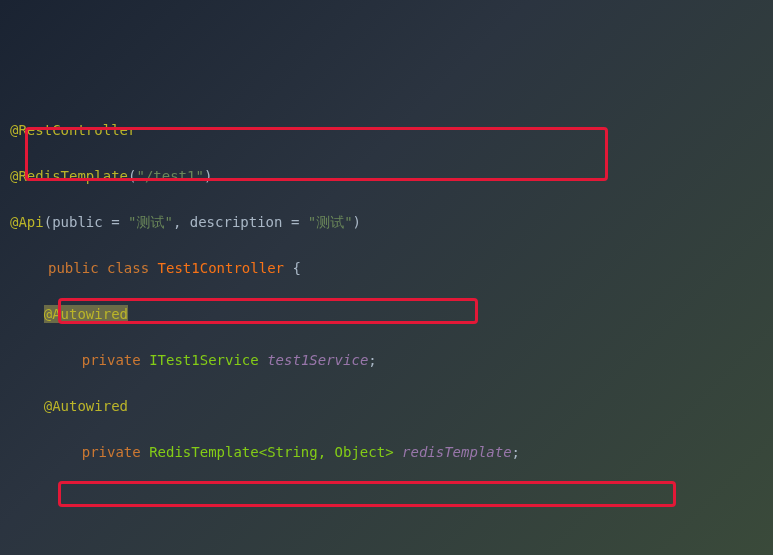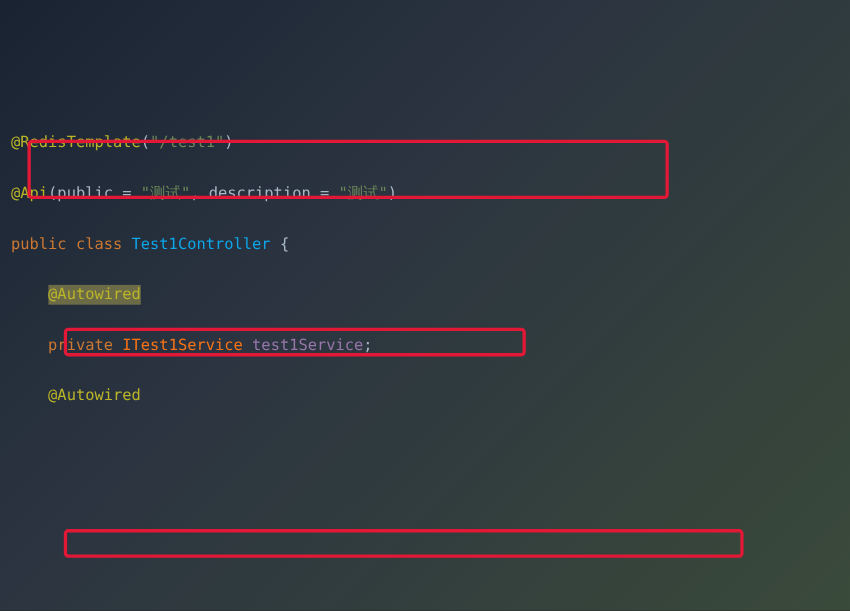--- a/index.html
+++ b/index.html
@@ -11,25 +11,25 @@
     line-height: 23px;
     color: #a9b7c6;
     width: 773px;
     height: 555px;
     overflow: hidden;
     padding: 4px 0 0 10px;
     white-space: pre;
   }
   .line { position: relative; }
   .annotation { color: #bbb529; }
-  .keyword { color: #cc7832; }
+  .keyword { color: #cc7832; margin-left: 38px; }
   .string { color: #6a8759; }
-  .classname { color: #0ea5e9; }
-  .field { color: #9876aa; }
-  .type { color: #f97316; }
+  .classname { color: #f97316; }
+  .field { color: #9876aa; font-style: italic; }
+  .type { color: #84cc16; }
   .paren { color: #a9b7c6; }
 
   .hl-bg {
     background: #6b6b47;
     color: #bbb529;
     padding: 1px 0;
   }
 
   .redbox {
     position: absolute;
@@ -40,26 +40,28 @@
   .box1 { left: 25px; top: 127px; width: 583px; height: 54px; }
   .box2 { left: 58px; top: 298px; width: 420px; height: 26px; }
   .box3 { left: 58px; top: 481px; width: 618px; height: 26px; }
 </style>
 </head>
 <body>
 
 
 
 <div>
+<div class="line"><span class="annotation">@RestController</span></div>
 <div class="line"><span class="annotation">@RedisTemplate</span><span class="paren">(</span><span class="string">"/test1"</span><span class="paren">)</span></div>
 <div class="line"><span class="annotation">@Api</span><span class="paren">(public = </span><span class="string">"测试"</span><span class="paren">, description = </span><span class="string">"测试"</span><span class="paren">)</span></div>
 <div class="line"><span class="keyword">public class </span><span class="classname">Test1Controller</span><span class="paren"> {</span></div>
 <div class="line">    <span class="hl-bg">@Autowired</span></div>
 <div class="line">    <span class="keyword">private </span><span class="type">ITest1Service </span><span class="field">test1Service</span><span class="paren">;</span></div>
 <div class="line">    <span class="annotation">@Autowired</span></div>
+<div class="line">    <span class="keyword">private </span><span class="type">RedisTemplate&lt;String, Object&gt; </span><span class="field">redisTemplate</span><span class="paren">;</span></div>
 <div class="line"> </div>
 <div class="line"> </div>
 
 
 
 
 
 
 
 

